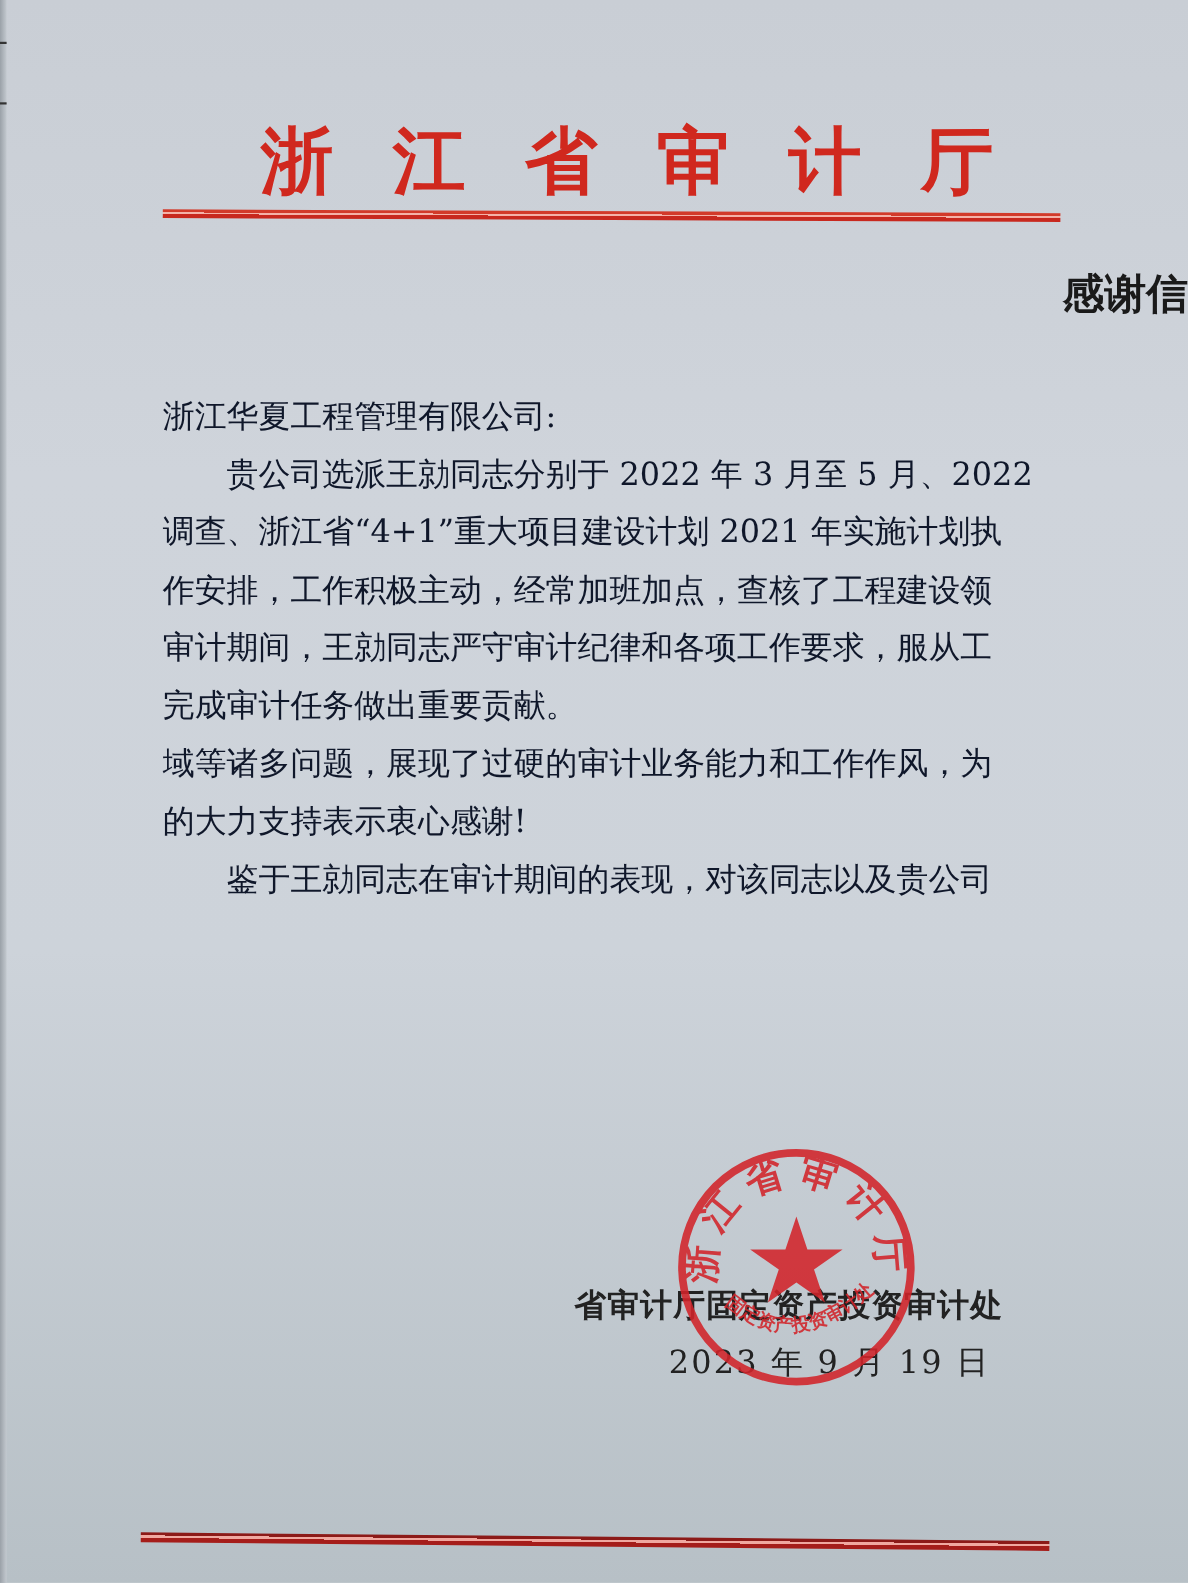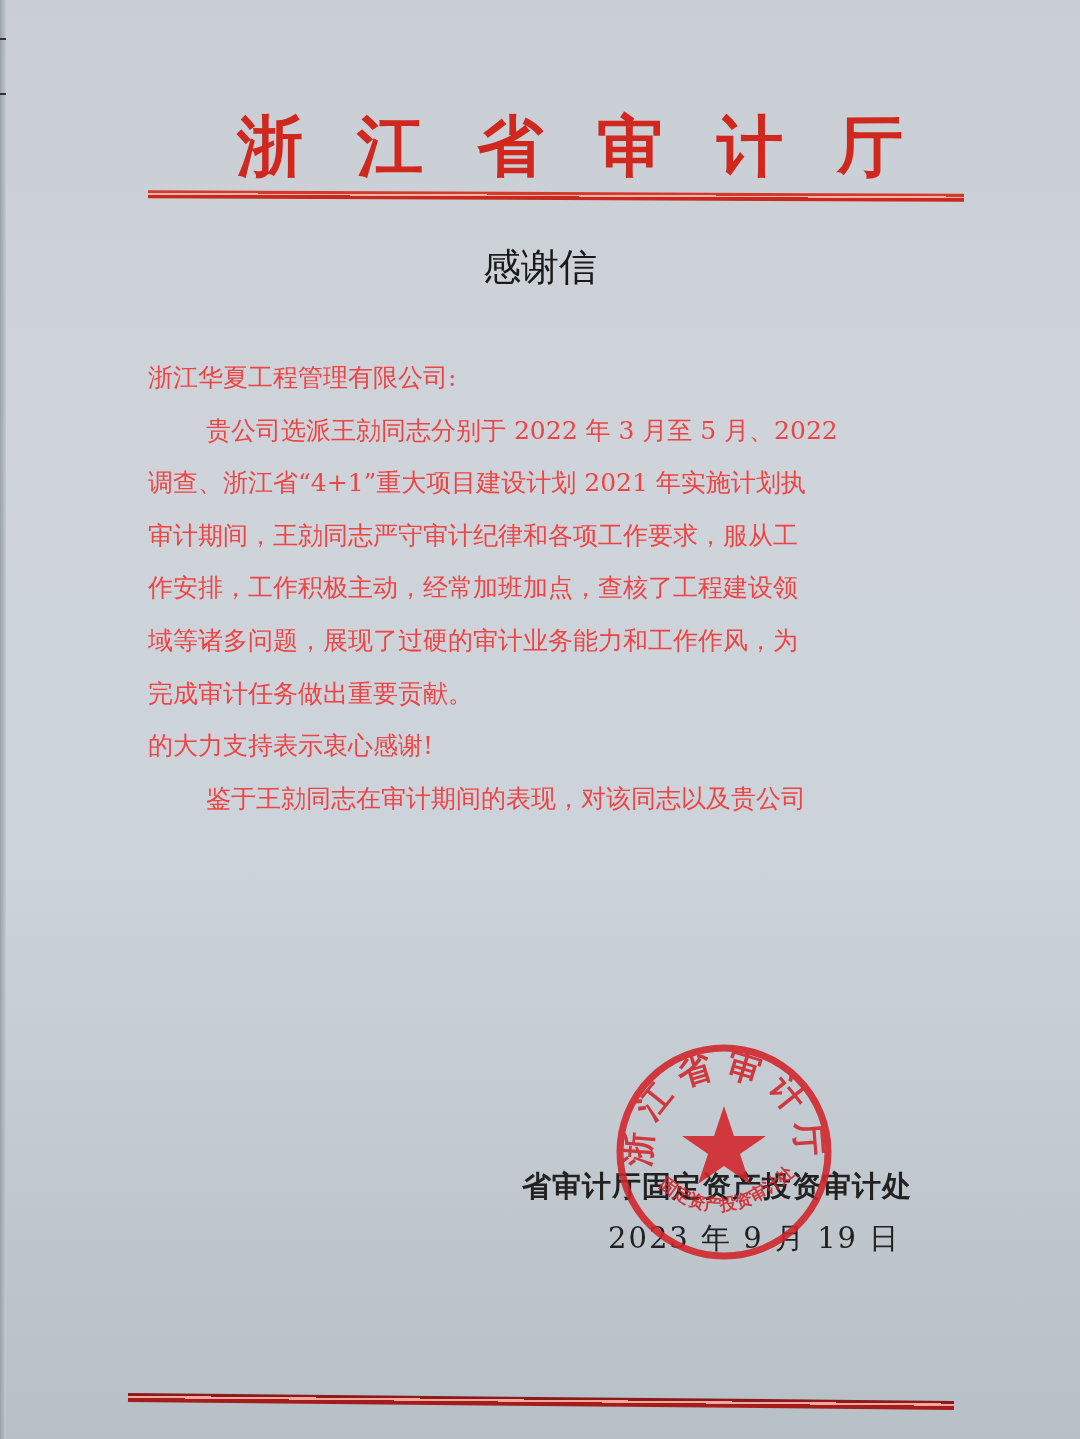--- a/index.html
+++ b/index.html
@@ -20,27 +20,27 @@
     color: #d0281e; font-size: 66px; font-weight: bold; letter-spacing: 0;
     font-family: "DejaVu Serif", serif;
   }
   .header-title span { display: inline-block; width: 80px; text-align: center; }
   .rule-top {
     position: absolute; left: 148px; top: 192px; width: 816px; height: 8px;
     background: linear-gradient(180deg, #d23a2a 0 35%, #f4b2a8 35% 55%, #c8281e 55% 100%);
     transform: rotate(0.25deg);
   }
   .letter-title {
-    position: absolute; left: 0; width: 1080px; top: 242px; text-align: center;
-    font-size: 38px; font-weight: normal; font-family: "DejaVu Sans", sans-serif; color: #1a1a1a;
+    position: absolute; left: 0; width: 1080px; top: 242px; text-align: right;
+    font-size: 38px; font-weight: bold; font-family: "DejaVu Sans", sans-serif; color: #1a1a1a;
   }
   .body-text {
     position: absolute; left: 148px; top: 352px; width: 795px;
-    font-size: 25px; line-height: 52.6px;
-    font-family: "DejaVu Serif", serif; color: #ef4444;
+    font-size: 29px; line-height: 52.6px;
+    font-family: "DejaVu Serif", serif; color: #0f172a;
   }
   .line { white-space: nowrap; display: block; }
   .indent { padding-left: 58px; }
   .signature {
     position: absolute; left: 522px; top: 1160px; width: 420px;
     font-size: 29px; line-height: 52px; color: #222;
   }
   .sig-org { display: block; white-space: nowrap; letter-spacing: 1px; font-weight: bold; }
   .sig-date { display: block; padding-left: 86px; white-space: nowrap; letter-spacing: 2px; }
   .seal {
@@ -70,24 +70,24 @@
   <span>厅</span>
 </div>
 <div class="rule-top"></div>
 
 <div class="letter-title">感谢信</div>
 
 <div class="body-text">
   <span class="line">浙江华夏工程管理有限公司:</span>
   <span class="line indent">贵公司选派王勍同志分别于 2022 年 3 月至 5 月、2022</span>
   <span class="line">调查、浙江省“4+1”重大项目建设计划 2021 年实施计划执</span>
+  <span class="line">作安排，工作积极主动，经常加班加点，查核了工程建设领</span>
   <span class="line">审计期间，王勍同志严守审计纪律和各项工作要求，服从工</span>
-  <span class="line">作安排，工作积极主动，经常加班加点，查核了工程建设领</span>
+  <span class="line">完成审计任务做出重要贡献。</span>
   <span class="line">域等诸多问题，展现了过硬的审计业务能力和工作作风，为</span>
-  <span class="line">完成审计任务做出重要贡献。</span>
   <span class="line">的大力支持表示衷心感谢!</span>
   <span class="line indent">鉴于王勍同志在审计期间的表现，对该同志以及贵公司</span>
 </div>
 
 <div class="signature">
   <span class="sig-org">省审计厅固定资产投资审计处</span>
   <span class="sig-date">2023 年 9 月 19 日</span>
 </div>
 
 <svg class="seal" viewBox="0 0 224 224">

